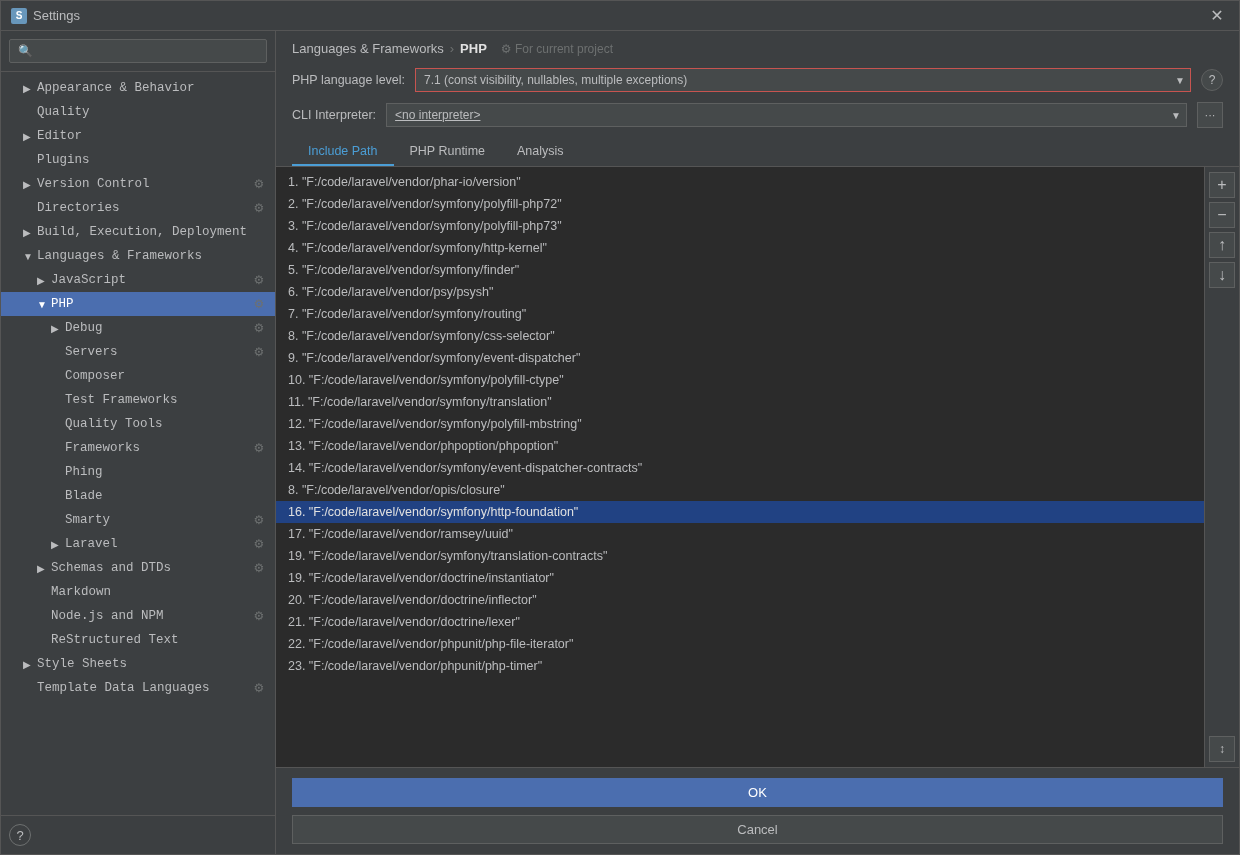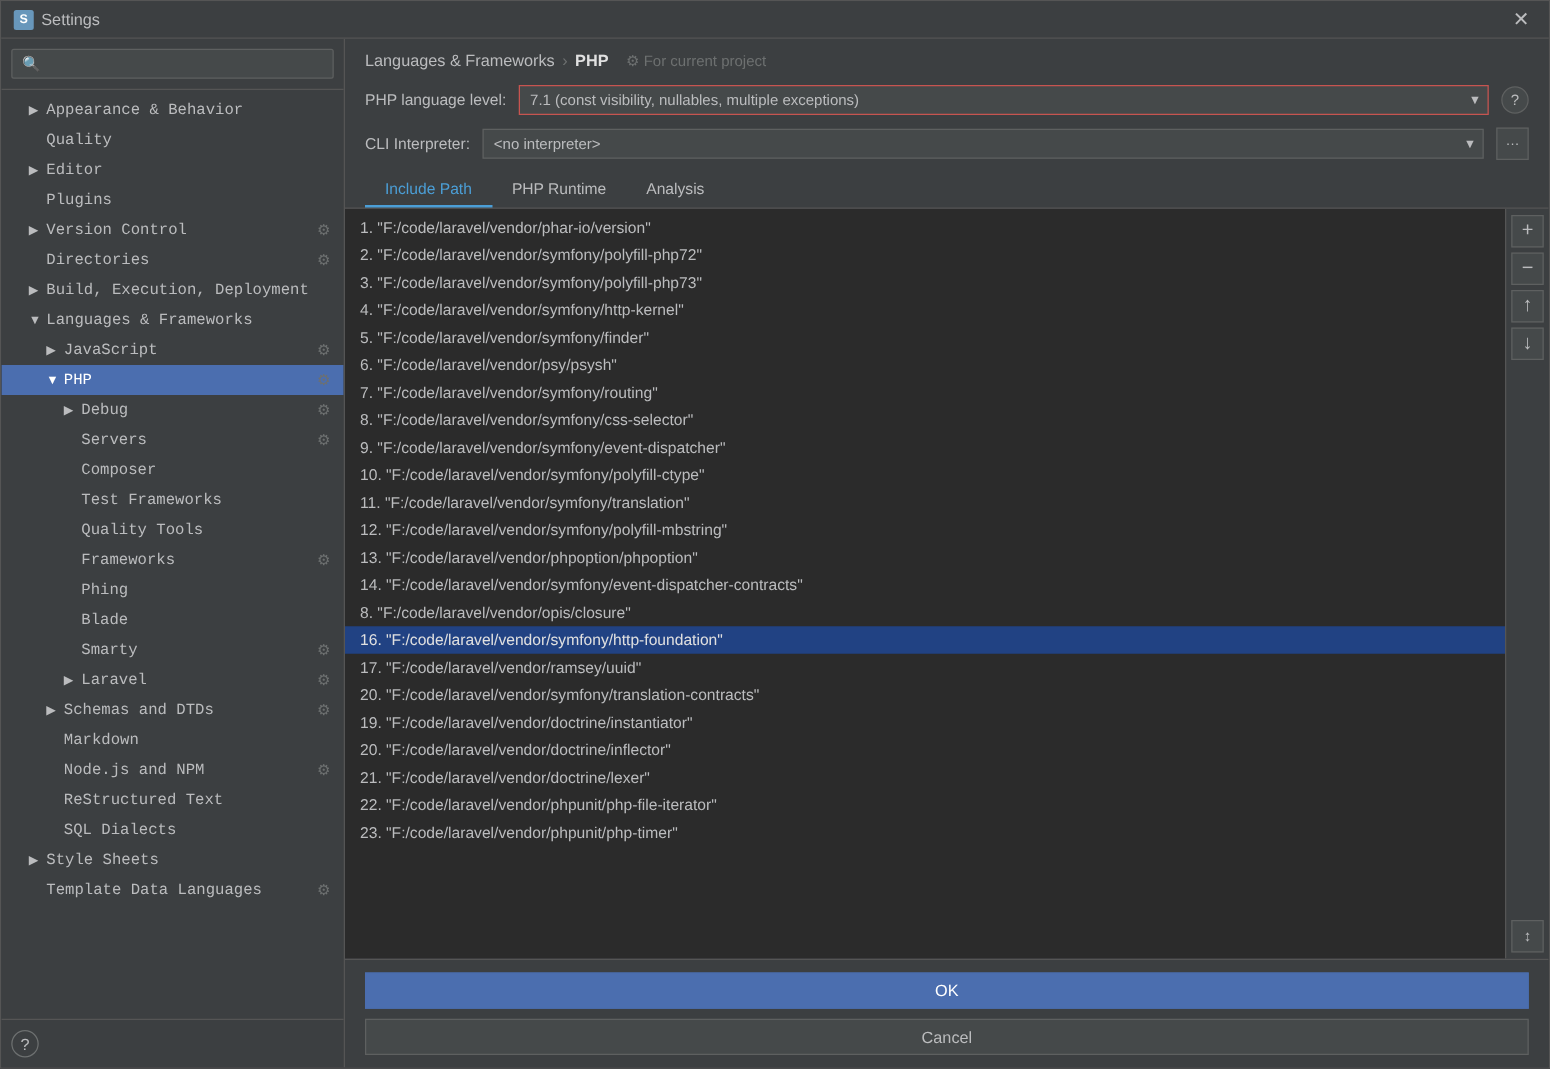--- a/index.html
+++ b/index.html
@@ -186,21 +186,21 @@
       width: 100%;
       background: #45494a;
       border: 1px solid #c75450;
       color: #bbbcbe;
       padding: 4px 24px 4px 8px;
       font-size: 12px;
       outline: none;
       appearance: none;
       cursor: pointer;
     }
-    .select-wrapper.normal select { border-color: #5e6060; }
+    .select-wrapper.normal select { border-color: #5e6060; text-decoration: underline; }
     .select-arrow {
       position: absolute;
       right: 6px;
       pointer-events: none;
       color: #bbbcbe;
       font-size: 10px;
     }
     .icon-btn {
       width: 26px;
       height: 26px;
@@ -419,24 +419,20 @@
             <span class="item-label">Markdown</span>
           </div>
           <div class="tree-item indent-2">
             <span class="arrow"></span>
             <span class="item-label">Node.js and NPM</span>
             <span class="gear-icon">⚙</span>
           </div>
           <div class="tree-item indent-2">
             <span class="arrow"></span>
             <span class="item-label">ReStructured Text</span>
-          </div>
-          <div class="tree-item indent-2">
-            <span class="arrow"></span>
-            <span class="item-label">SQL Dialects</span>
           </div>
           <div class="tree-item indent-1">
             <span class="arrow">▶</span>
             <span class="item-label">Style Sheets</span>
           </div>
           <div class="tree-item indent-1">
             <span class="arrow"></span>
             <span class="item-label">Template Data Languages</span>
             <span class="gear-icon">⚙</span>
           </div>
@@ -496,21 +492,21 @@
             <div class="path-item">8. "F:/code/laravel/vendor/symfony/css-selector"</div>
             <div class="path-item">9. "F:/code/laravel/vendor/symfony/event-dispatcher"</div>
             <div class="path-item">10. "F:/code/laravel/vendor/symfony/polyfill-ctype"</div>
             <div class="path-item">11. "F:/code/laravel/vendor/symfony/translation"</div>
             <div class="path-item">12. "F:/code/laravel/vendor/symfony/polyfill-mbstring"</div>
             <div class="path-item">13. "F:/code/laravel/vendor/phpoption/phpoption"</div>
             <div class="path-item">14. "F:/code/laravel/vendor/symfony/event-dispatcher-contracts"</div>
             <div class="path-item">8. "F:/code/laravel/vendor/opis/closure"</div>
             <div class="path-item highlighted">16. "F:/code/laravel/vendor/symfony/http-foundation"</div>
             <div class="path-item">17. "F:/code/laravel/vendor/ramsey/uuid"</div>
-            <div class="path-item">20. "F:/code/laravel/vendor/symfony/translation-contracts"</div>
+            <div class="path-item">19. "F:/code/laravel/vendor/symfony/translation-contracts"</div>
             <div class="path-item">19. "F:/code/laravel/vendor/doctrine/instantiator"</div>
             <div class="path-item">20. "F:/code/laravel/vendor/doctrine/inflector"</div>
             <div class="path-item">21. "F:/code/laravel/vendor/doctrine/lexer"</div>
             <div class="path-item">22. "F:/code/laravel/vendor/phpunit/php-file-iterator"</div>
             <div class="path-item">23. "F:/code/laravel/vendor/phpunit/php-timer"</div>
           </div>
         <div class="list-toolbar">
           <button class="list-btn">+</button>
           <button class="list-btn">−</button>
           <button class="list-btn">↑</button>

